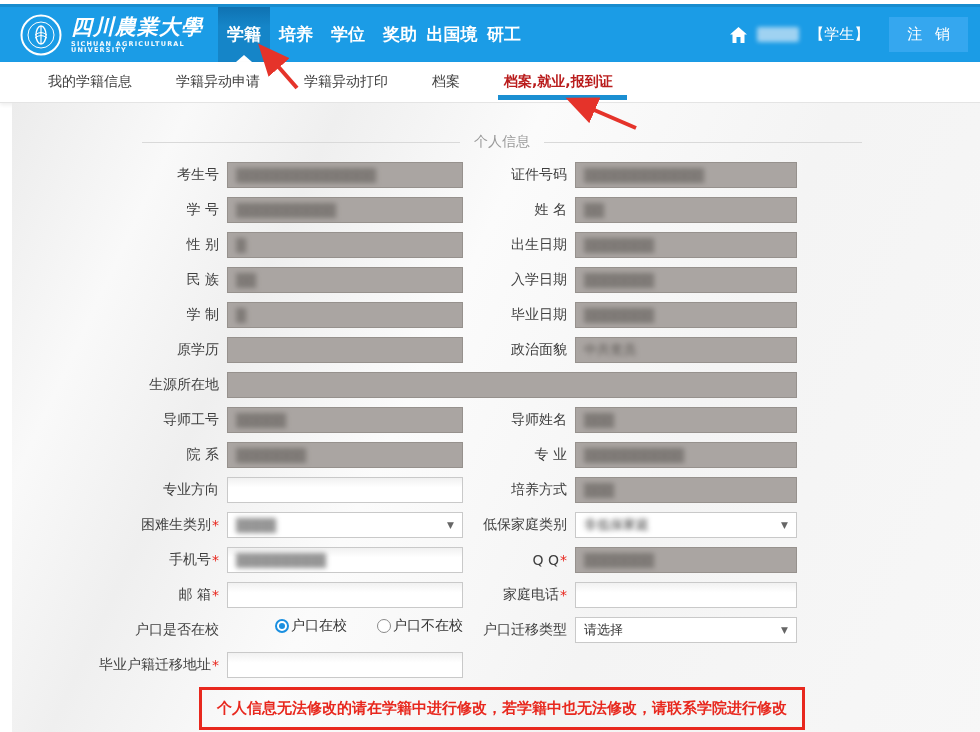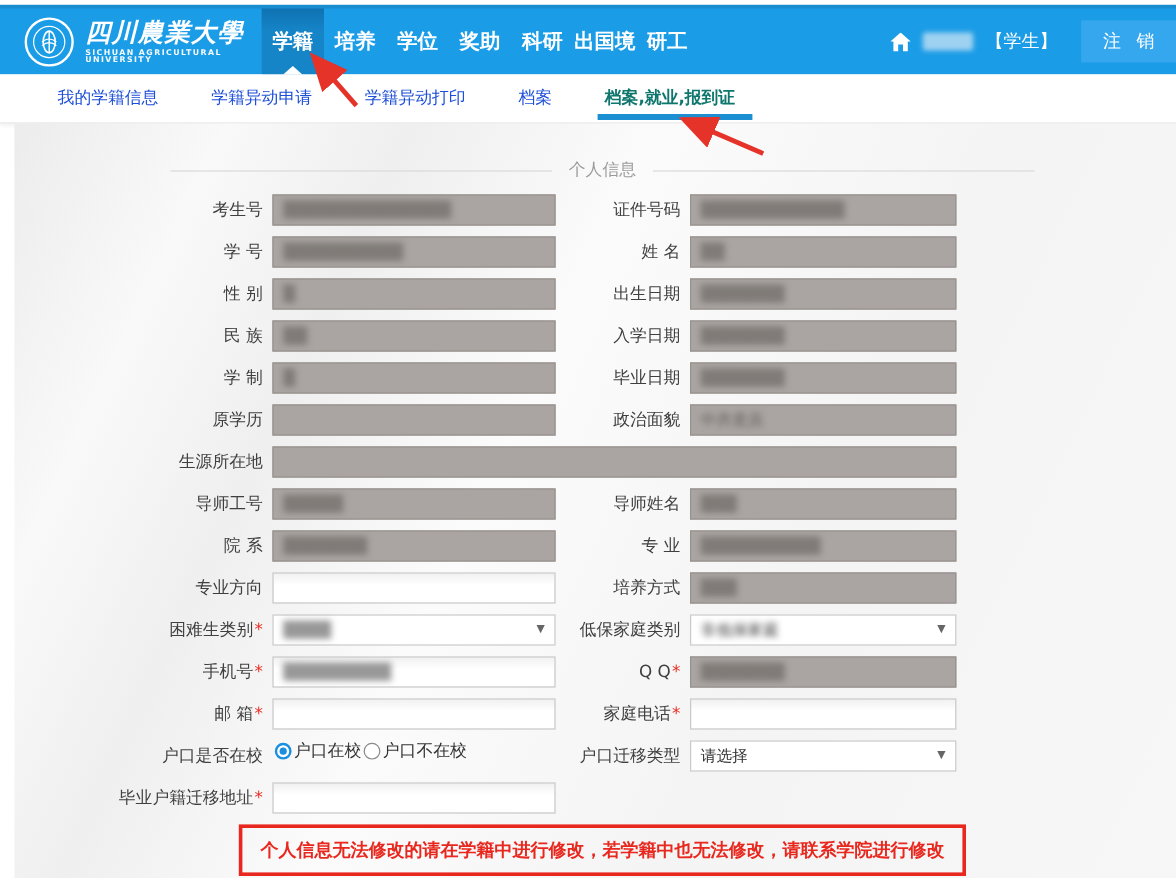--- a/index.html
+++ b/index.html
@@ -25,40 +25,40 @@
   .nav-item {
     width:52px; display:flex; align-items:center; justify-content:center;
     color:#fff; font-size:17px; font-weight:bold; cursor:pointer; position:relative;
   }
   .nav-item.active { background:linear-gradient(180deg,#0f72b2 0%,#1585c8 35%,#1585c8 100%); }
   .nav-caret {
     position:absolute; bottom:0; left:50%; margin-left:-8px;
     width:0; height:0; border-left:8px solid transparent; border-right:8px solid transparent;
     border-bottom:7px solid #fff;
   }
-  .user-area { margin-left:auto; display:flex; align-items:center; gap:10px; padding-right:0; }
+  .user-area { margin-left:auto; display:flex; align-items:center; gap:10px; padding-right:12px; }
   .home-ic { width:17px; height:16px; }
   .user-name {
     display:inline-block; width:42px; height:15px; border-radius:2px;
     background:#9fd2f1; filter:blur(2px);
   }
   .user-role { color:#fff; font-size:15px; }
   .logout-btn {
     background:#35a7ef; color:#fff; font-size:15px; letter-spacing:4px;
     padding:8px 14px 8px 18px; margin-left:10px; cursor:pointer; align-self:center;
   }
 
   
   .tabbar {
     position:absolute; top:62px; left:0; width:980px; height:41px; background:#fff;
     display:flex; align-items:center; padding-left:44px; gap:36px;
     border-bottom:1px solid #e4e4e4; box-shadow:0 2px 4px rgba(0,0,0,.07);
   }
-  .tab { font-size:14px; color:#1d4ed8; cursor:pointer; position:relative; height:100%; display:flex; align-items:center; padding:0 4px; }
-  .tab.active { color:#0f766e; font-weight:bold; }
+  .tab { font-size:14px; color:#404040; cursor:pointer; position:relative; height:100%; display:flex; align-items:center; padding:0 4px; }
+  .tab.active { color:#b91c1c; font-weight:bold; }
   .tab.active::after {
     content:""; position:absolute; left:-2px; right:-10px; bottom:2px; height:5px; background:#1b8fd2;
   }
 
   
   .main {
     position:absolute; top:103px; left:12px; width:980px; height:629px;
     background:linear-gradient(115deg,#ececec 0%,#f9f9f9 14%,#efefef 26%,#fbfbfb 42%,#f4f4f4 65%,#f7f7f7 100%);
     padding-top:30px;
   }
@@ -83,21 +83,21 @@
     background:linear-gradient(180deg,#f1f1f1 0%,#ffffff 40%);
     border:1px solid #c9c9c9; color:#333;
   }
   .sel {
     height:26px; width:100%; background:#fff; border:1px solid #c9c9c9;
     display:flex; align-items:center; padding:0 8px; font-size:13px; color:#333;
     cursor:pointer; justify-content:space-between;
   }
   .sel .arrow { color:#666; font-size:9px; }
   .redacted { filter:blur(2.5px); user-select:none; }
-  .radio-group { display:flex; align-items:center; gap:2px; padding-left:2px; white-space:nowrap; }
+  .radio-group { display:flex; align-items:center; gap:30px; padding-left:2px; white-space:nowrap;justify-content:flex-end; }
   .radio-opt { display:flex; align-items:center; gap:2px; font-size:14px; color:#333; cursor:pointer; }
   .rdot { width:14px; height:14px; border-radius:50%; background:#fff; border:1px solid #8a8a8a; position:relative; flex:0 0 auto; }
   .rdot.checked { border:2px solid #1a8fe0; }
   .rdot.checked::after {
     content:""; position:absolute; left:2px; top:2px; width:6px; height:6px;
     border-radius:50%; background:#1a8fe0;
   }
 
   .notice {
     width:fit-content; margin:0 auto; border:3px solid #e8281e; color:#e8281e;
@@ -122,21 +122,20 @@
     <div class="brand-text">
       <div class="brand-cn">四川農業大學</div>
       <div class="brand-en">SICHUAN AGRICULTURAL UNIVERSITY</div>
     </div>
   </div>
   <nav class="mainnav" id="mainnav">
       <div class="nav-item active">学籍<div class="nav-caret"></div></div>
       <div class="nav-item">培养</div>
       <div class="nav-item">学位</div>
       <div class="nav-item">奖助</div>
-      <div class="nav-item">科研</div>
       <div class="nav-item">出国境</div>
       <div class="nav-item">研工</div>
     </nav>
   <div class="user-area">
     <svg class="home-ic" viewBox="0 0 17 16">
       <path d="M8.5 0 L17 7.5 H14.5 V16 H10.5 V10 H6.5 V16 H2.5 V7.5 H0 Z" fill="#fff"></path>
     </svg>
     <span class="user-name"></span>
     <span class="user-role">【学生】</span>
     <span class="logout-btn">注 销</span>

